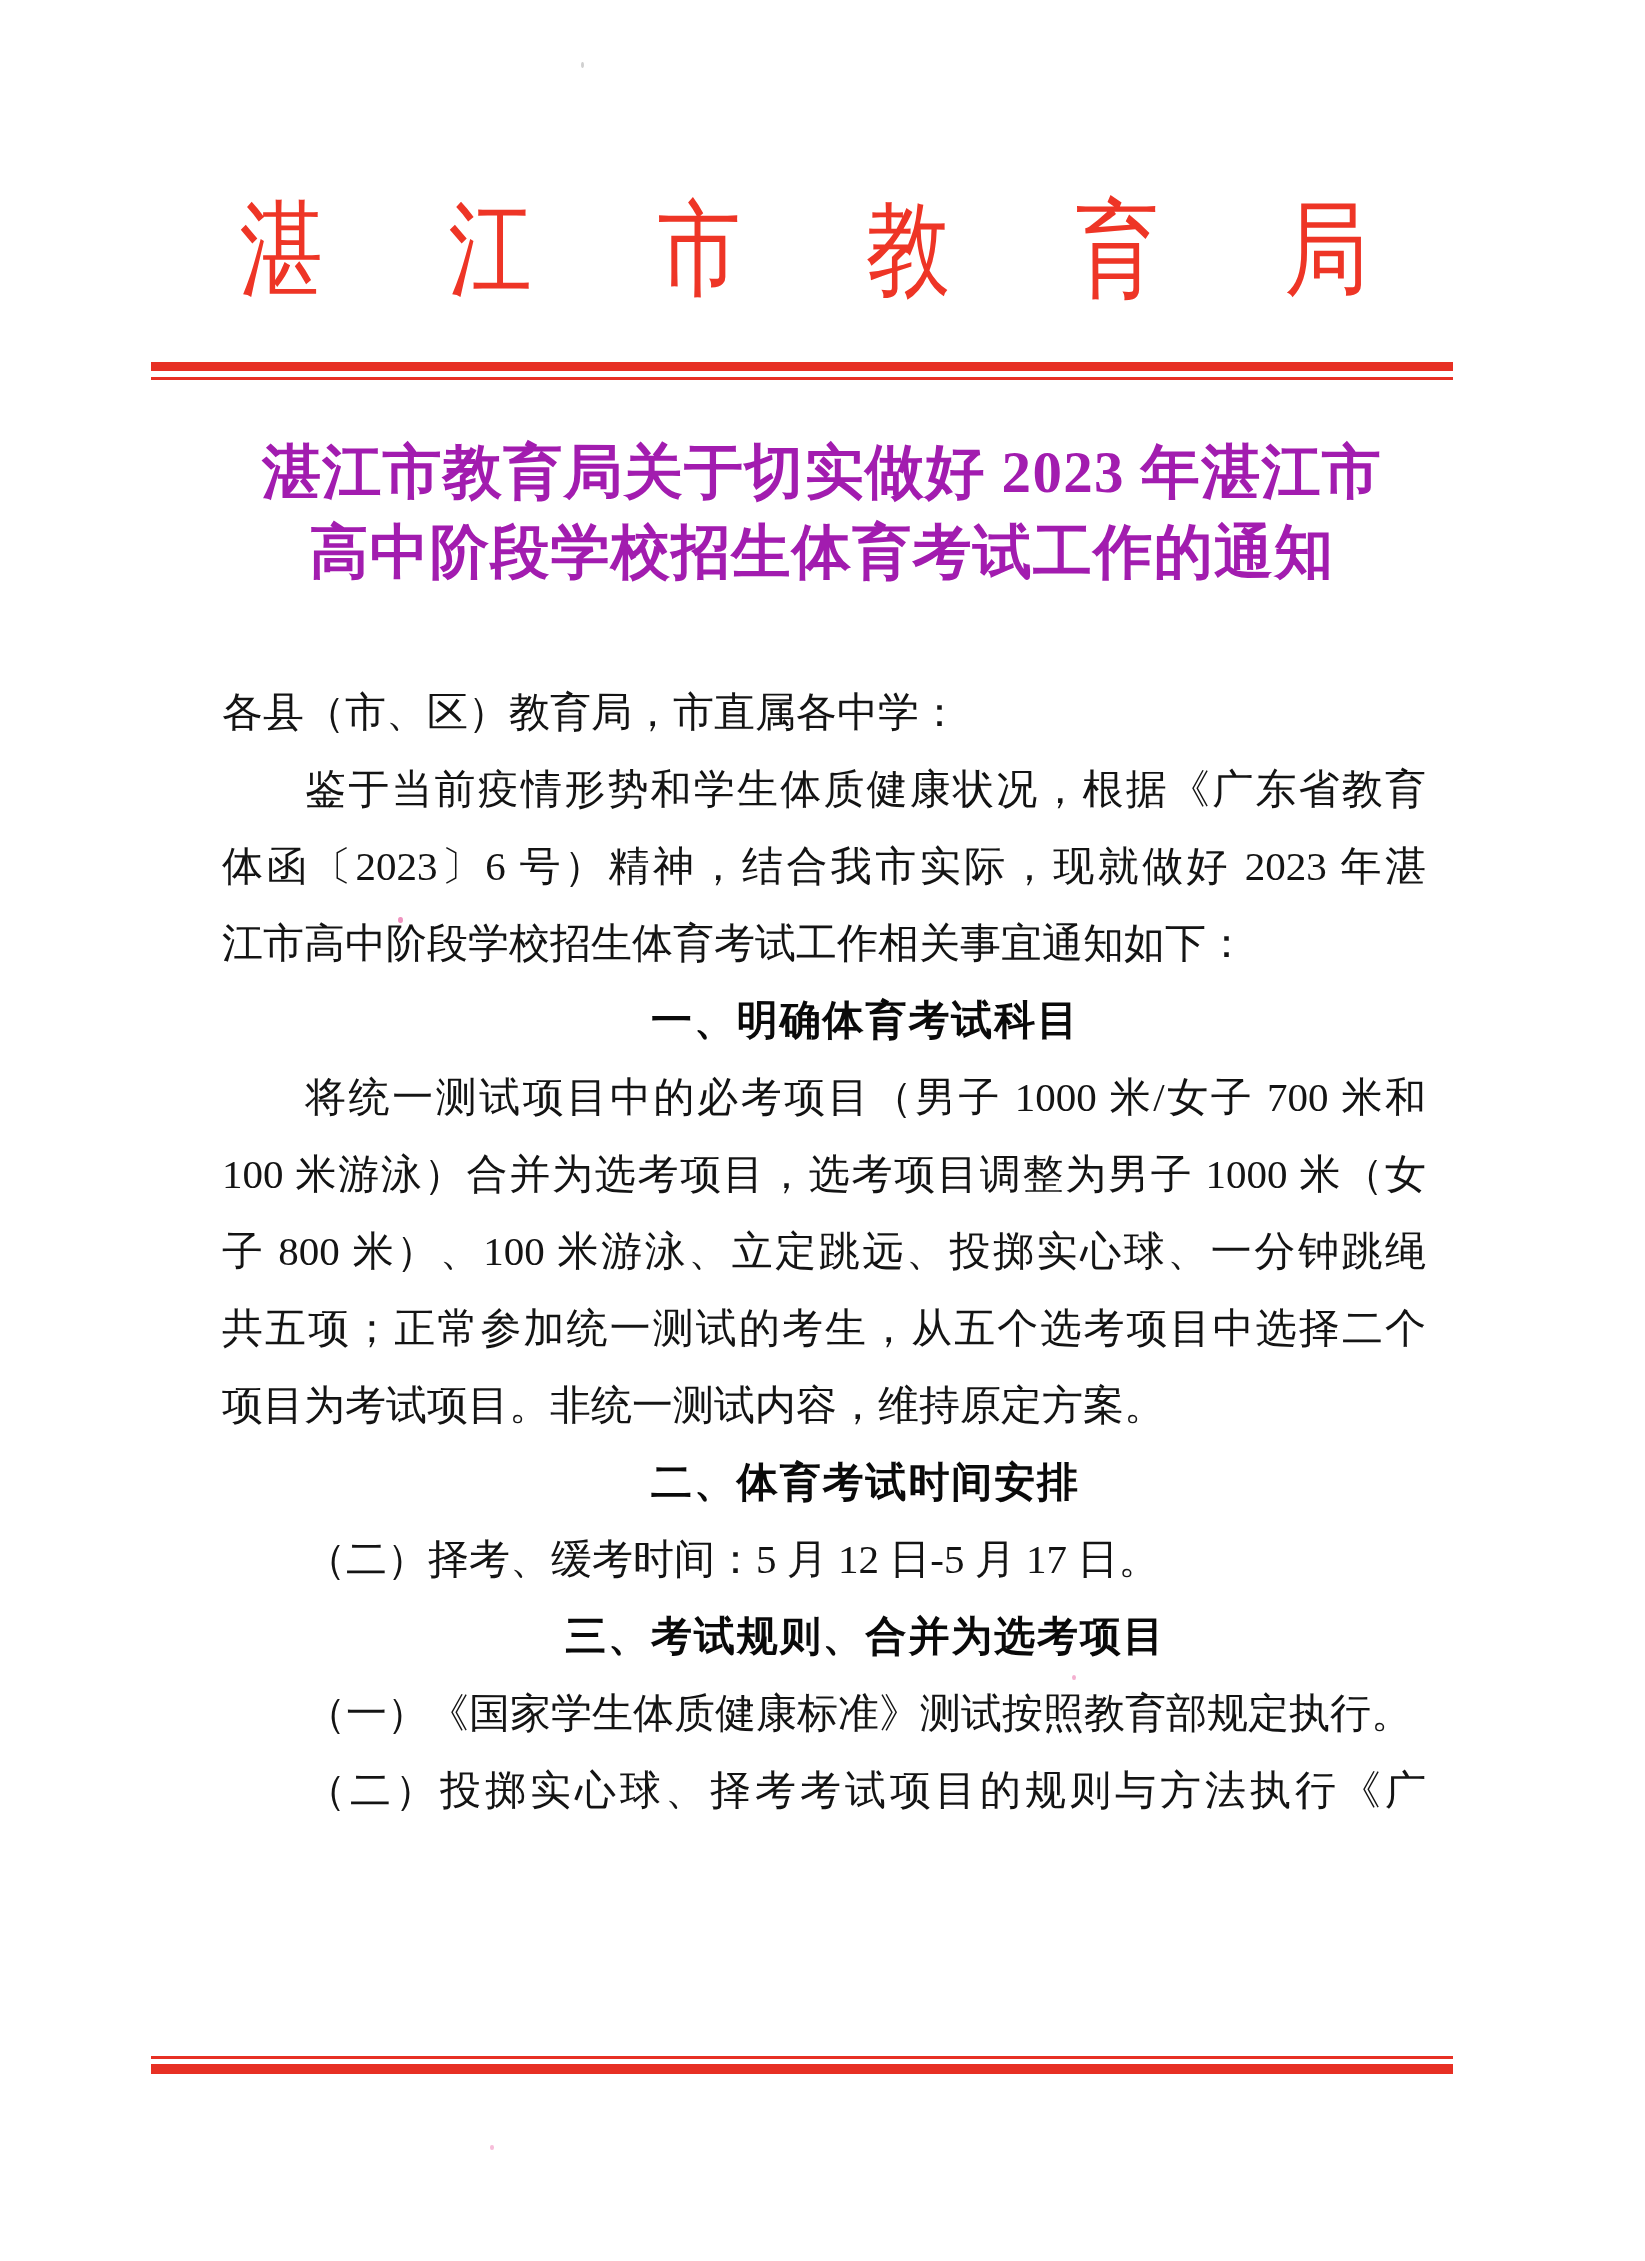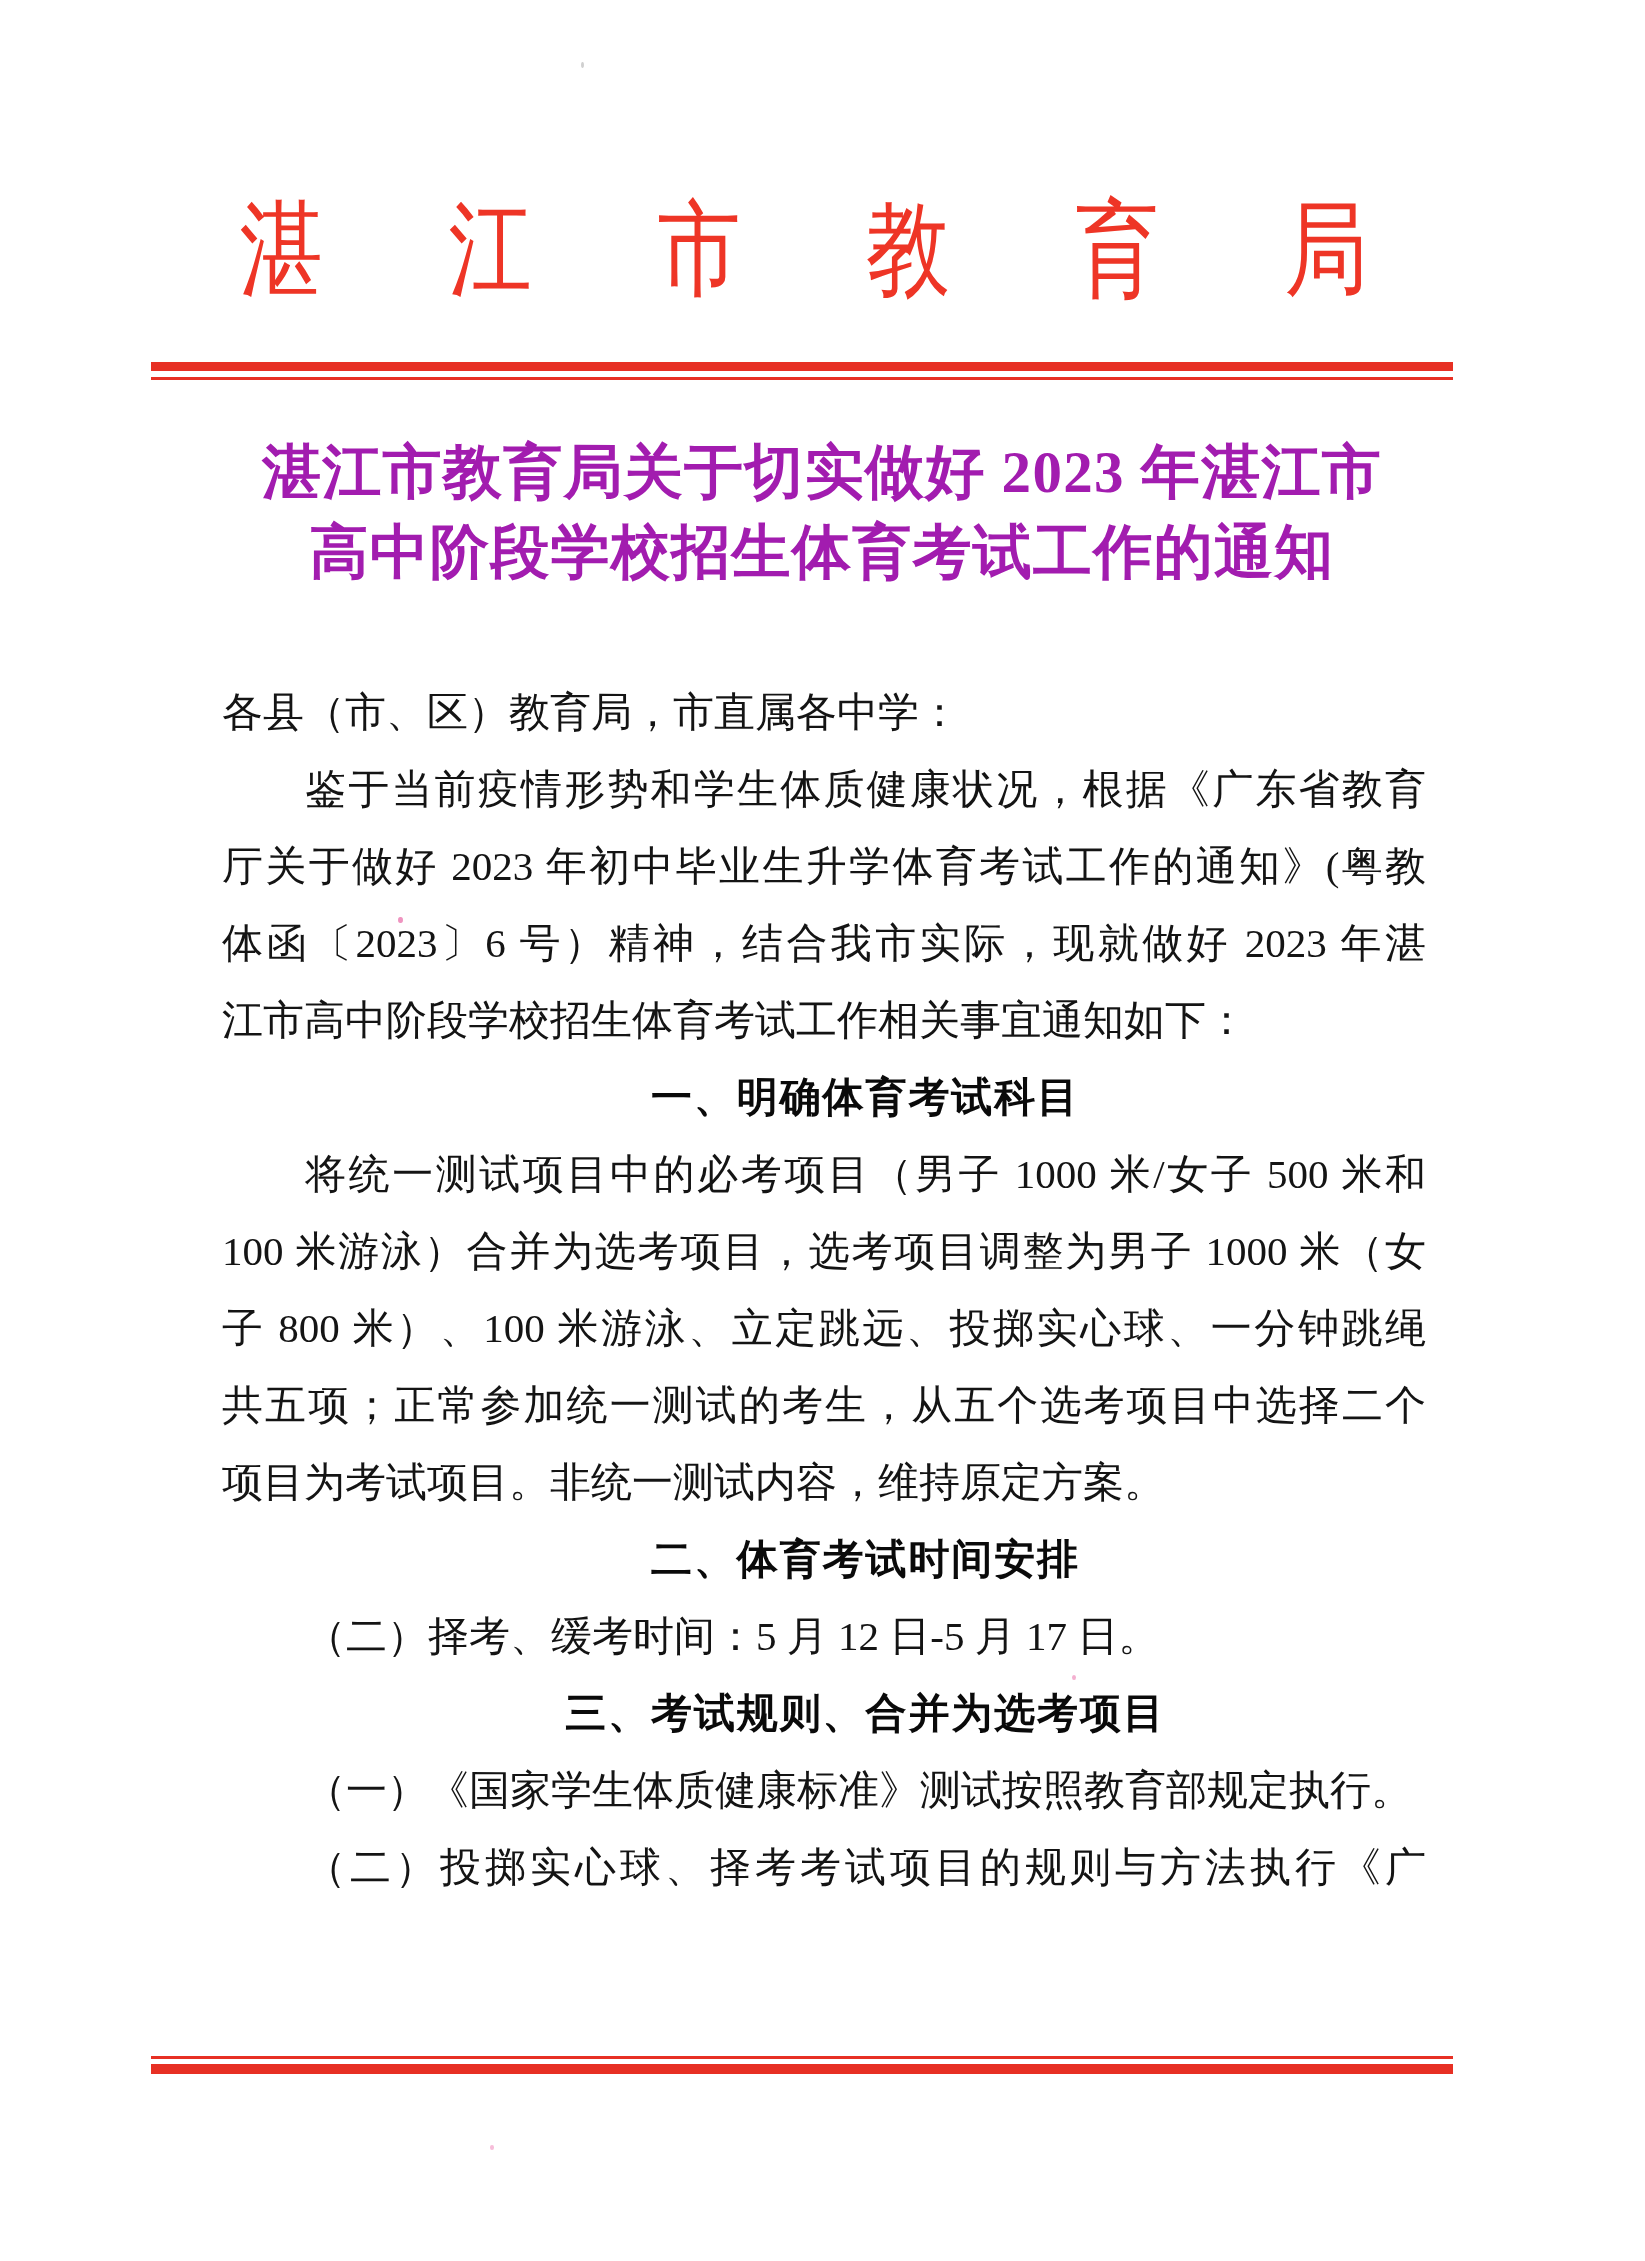--- a/index.html
+++ b/index.html
@@ -73,25 +73,24 @@
   <div class="rule rule-top-thin"></div>
 
   <div class="doc-title">
     <div>湛江市教育局关于切实做好 2023 年湛江市</div>
     <div>高中阶段学校招生体育考试工作的通知</div>
   </div>
 
   <div class="body-col">
     <div class="bline">各县（市、区）教育局，市直属各中学：</div>
     <div class="bline indent full">鉴于当前疫情形势和学生体质健康状况，根据《广东省教育</div>
-    <div class="bline full">厅关于做好 2023 年初中毕业生升学体育考试工作的通知》(粤教</div>
     <div class="bline full">体函〔2023〕6 号）精神，结合我市实际，现就做好 2023 年湛</div>
     <div class="bline">江市高中阶段学校招生体育考试工作相关事宜通知如下：</div>
     <div class="bline indent heading">一、明确体育考试科目</div>
-    <div class="bline indent full">将统一测试项目中的必考项目（男子 1000 米/女子 500 米和</div>
+    <div class="bline indent full">将统一测试项目中的必考项目（男子 1000 米/女子 700 米和</div>
     <div class="bline full">100 米游泳）合并为选考项目，选考项目调整为男子 1000 米（女</div>
     <div class="bline full">子 800 米）、100 米游泳、立定跳远、投掷实心球、一分钟跳绳</div>
     <div class="bline full">共五项；正常参加统一测试的考生，从五个选考项目中选择二个</div>
     <div class="bline">项目为考试项目。非统一测试内容，维持原定方案。</div>
     <div class="bline indent heading">二、体育考试时间安排</div>
     <div class="bline indent">（二）择考、缓考时间：5 月 12 日-5 月 17 日。</div>
     <div class="bline indent heading">三、考试规则、合并为选考项目</div>
     <div class="bline indent">（一）《国家学生体质健康标准》测试按照教育部规定执行。</div>
     <div class="bline indent full">（二）投掷实心球、择考考试项目的规则与方法执行《广</div>
   </div>

